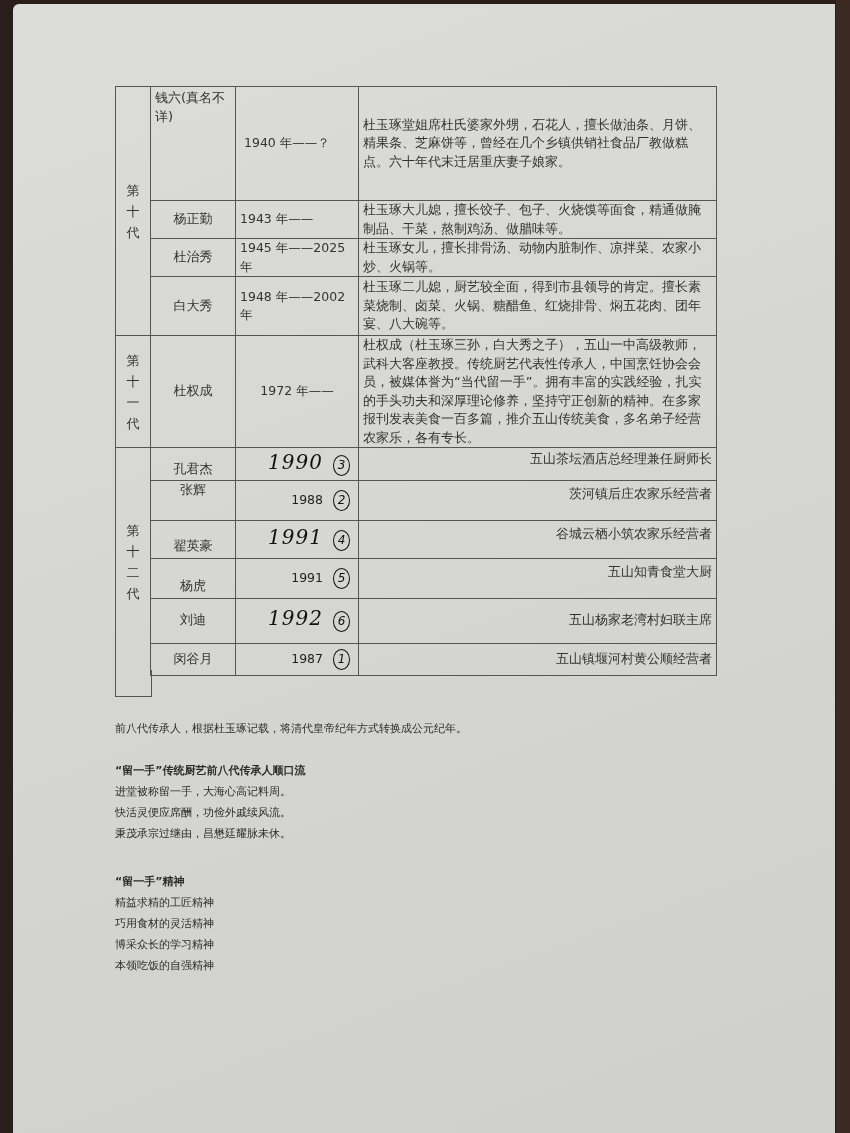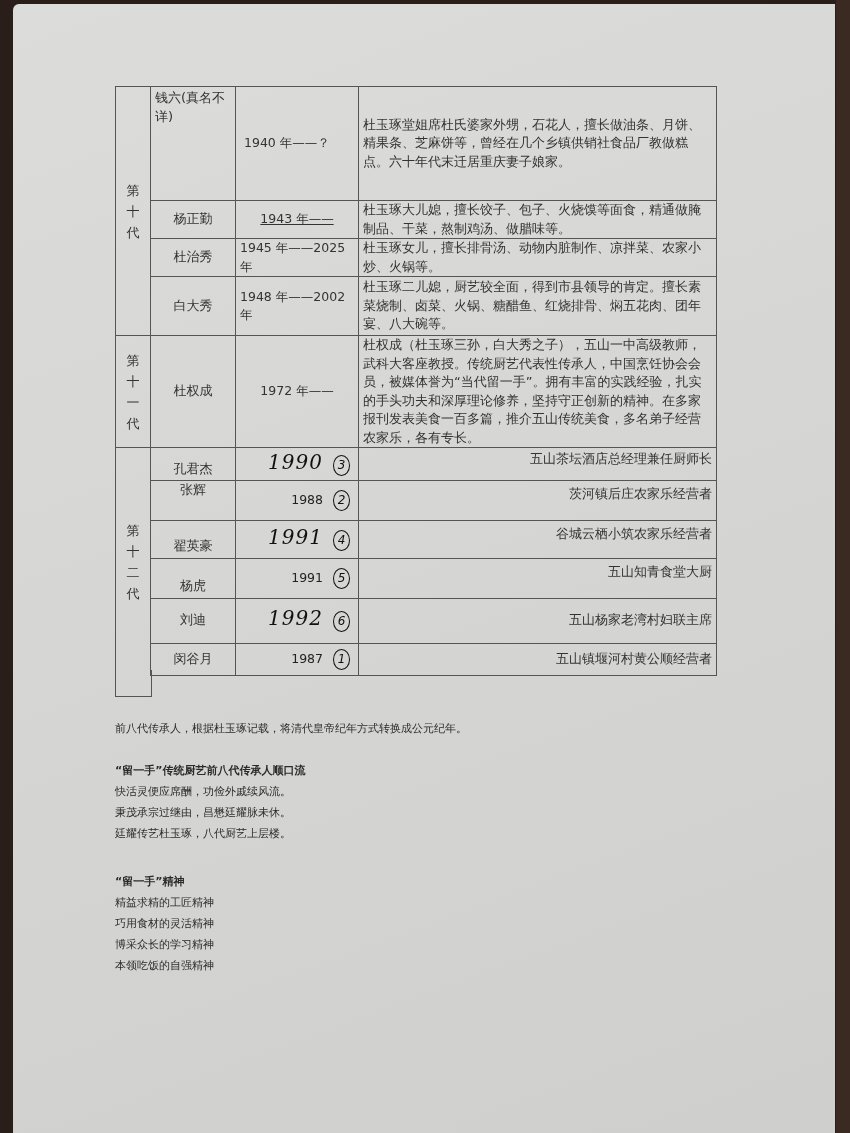--- a/index.html
+++ b/index.html
@@ -63,21 +63,21 @@
       <span>第</span>
       <span>十</span>
       <span>代</span>
     </td>
     <td class="name" style="vertical-align:top;text-align:left;padding-top:2px;margin-left:18px;">钱六(真名不详)</td>
     <td class="years print-year" style="padding-left:8px;">1940 年——？</td>
     <td class="desc">杜玉琢堂姐席杜氏婆家外甥，石花人，擅长做油条、月饼、精果条、芝麻饼等，曾经在几个乡镇供销社食品厂教做糕点。六十年代末迁居重庆妻子娘家。</td>
   </tr>
   <tr style="height:35px">
     <td class="name">杨正勤</td>
-    <td class="years print-year" style="text-align:center;text-decoration:underline;">1943 年——</td>
+    <td class="years print-year" style="">1943 年——</td>
     <td class="desc">杜玉琢大儿媳，擅长饺子、包子、火烧馍等面食，精通做腌制品、干菜，熬制鸡汤、做腊味等。</td>
   </tr>
   <tr style="height:38px">
     <td class="name">杜治秀</td>
     <td class="years print-year">1945 年——2025 年</td>
     <td class="desc">杜玉琢女儿，擅长排骨汤、动物内脏制作、凉拌菜、农家小炒、火锅等。</td>
   </tr>
   <tr style="height:59px">
     <td class="name">白大秀</td>
     <td class="years print-year">1948 年——2002 年</td>
@@ -145,22 +145,22 @@
     <td class="desc center">五山镇堰河村黄公顺经营者</td>
   </tr>
 </tbody>
   </table>
 <div class="gen12-tail"></div>
 
 <div class="notes">
   <p>前八代传承人，根据杜玉琢记载，将清代皇帝纪年方式转换成公元纪年。</p>
   <div class="gap"></div>
   <p class="bold">“留一手”传统厨艺前八代传承人顺口流</p>
+  <p>进堂被称留一手，大海心高记料周。</p>
   <p>快活灵便应席酬，功俭外戚续风流。</p>
   <p>秉茂承宗过继由，昌懋廷耀脉未休。</p>
-  <p>廷耀传艺杜玉琢，八代厨艺上层楼。</p>
   <div class="gap" style="height:27px"></div>
   <p class="bold">“留一手”精神</p>
   <p>精益求精的工匠精神</p>
   <p>巧用食材的灵活精神</p>
   <p>博采众长的学习精神</p>
   <p>本领吃饭的自强精神</p>
 </div>
 
 </body></html>

